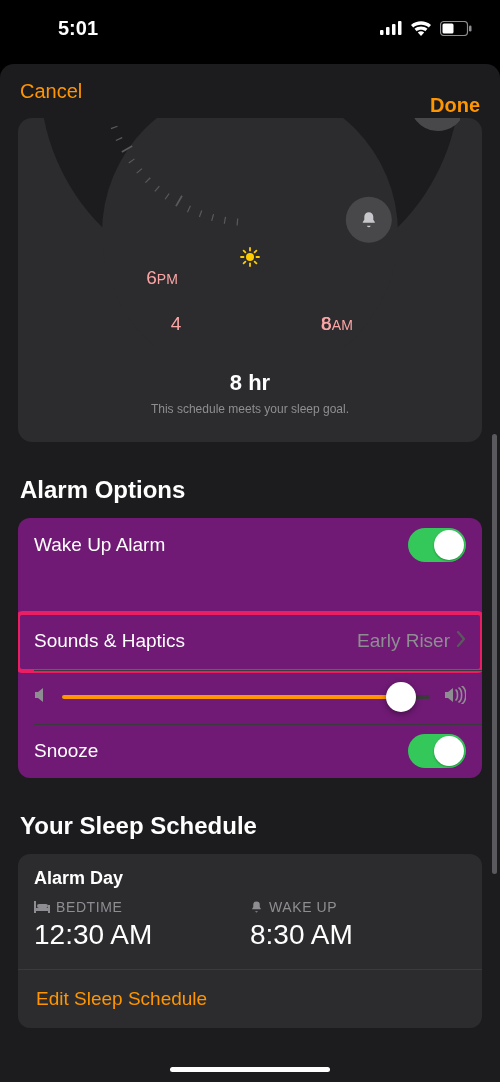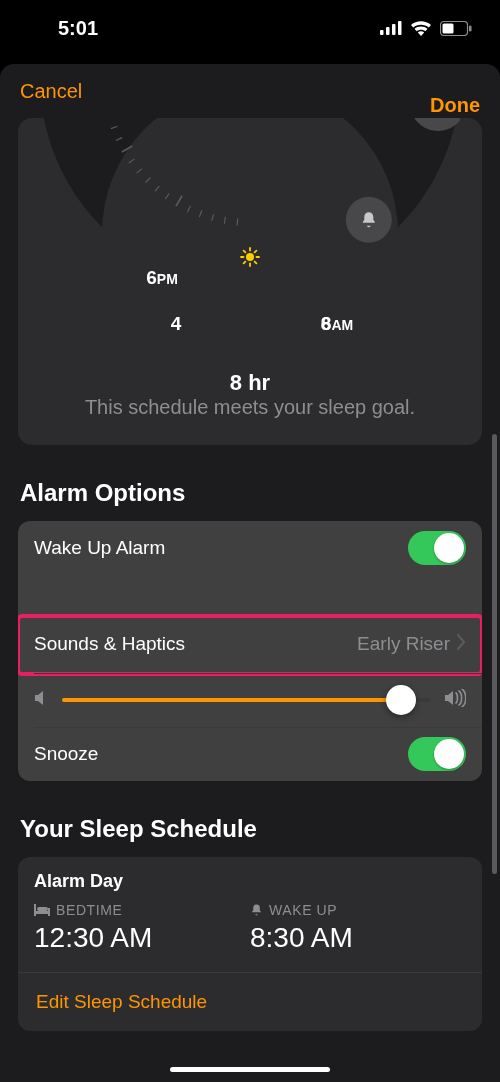--- a/index.html
+++ b/index.html
@@ -84,22 +84,22 @@
   }
   .dial-center {
     position: absolute;
     left: 50%;
     top: -40px;
     transform: translateX(-50%);
     width: 296px; height: 296px;
   }
   .hour-label {
     position: absolute;
-    color: #ffffff;
-    font-weight: 700;
+    color: #fca5a5;
+    font-weight: 400;
     font-size: 19px;
     transform: translate(-50%, -50%);
     white-space: nowrap;
   }
   .hour-label .ampm { font-size: 14px; }
   .sun-icon {
     position: absolute;
     left: 50%; top: 50%;
     transform: translate(-50%, 14px);
     color: #ffcc00;
@@ -119,31 +119,31 @@
   .arc-strip {
     position: absolute;
     width: 420px; height: 420px;
     left: 50%; top: -250px;
     transform: translateX(-50%);
     pointer-events: none;
   }
 
   .dial-info { text-align: center; margin-top: 22px; }
   .dial-info .dur { font-size: 22px; font-weight: 600; }
-  .dial-info .msg { color: #8e8e92; font-size: 20px; }
+  .dial-info .msg { color: #8e8e92; font-size: 12px; margin-top: 6px; }
 
   
   .section-h {
     font-size: 24px; font-weight: 700;
     margin: 34px 2px 14px;
   }
 
   
   .list-card {
-    background: #404040;
+    background: #701a75;
     border-radius: 12px;
     overflow: hidden;
   }
   .row {
     display: flex;
     align-items: center;
     min-height: 54px;
     padding: 0 16px;
     font-size: 19px;
     position: relative;

